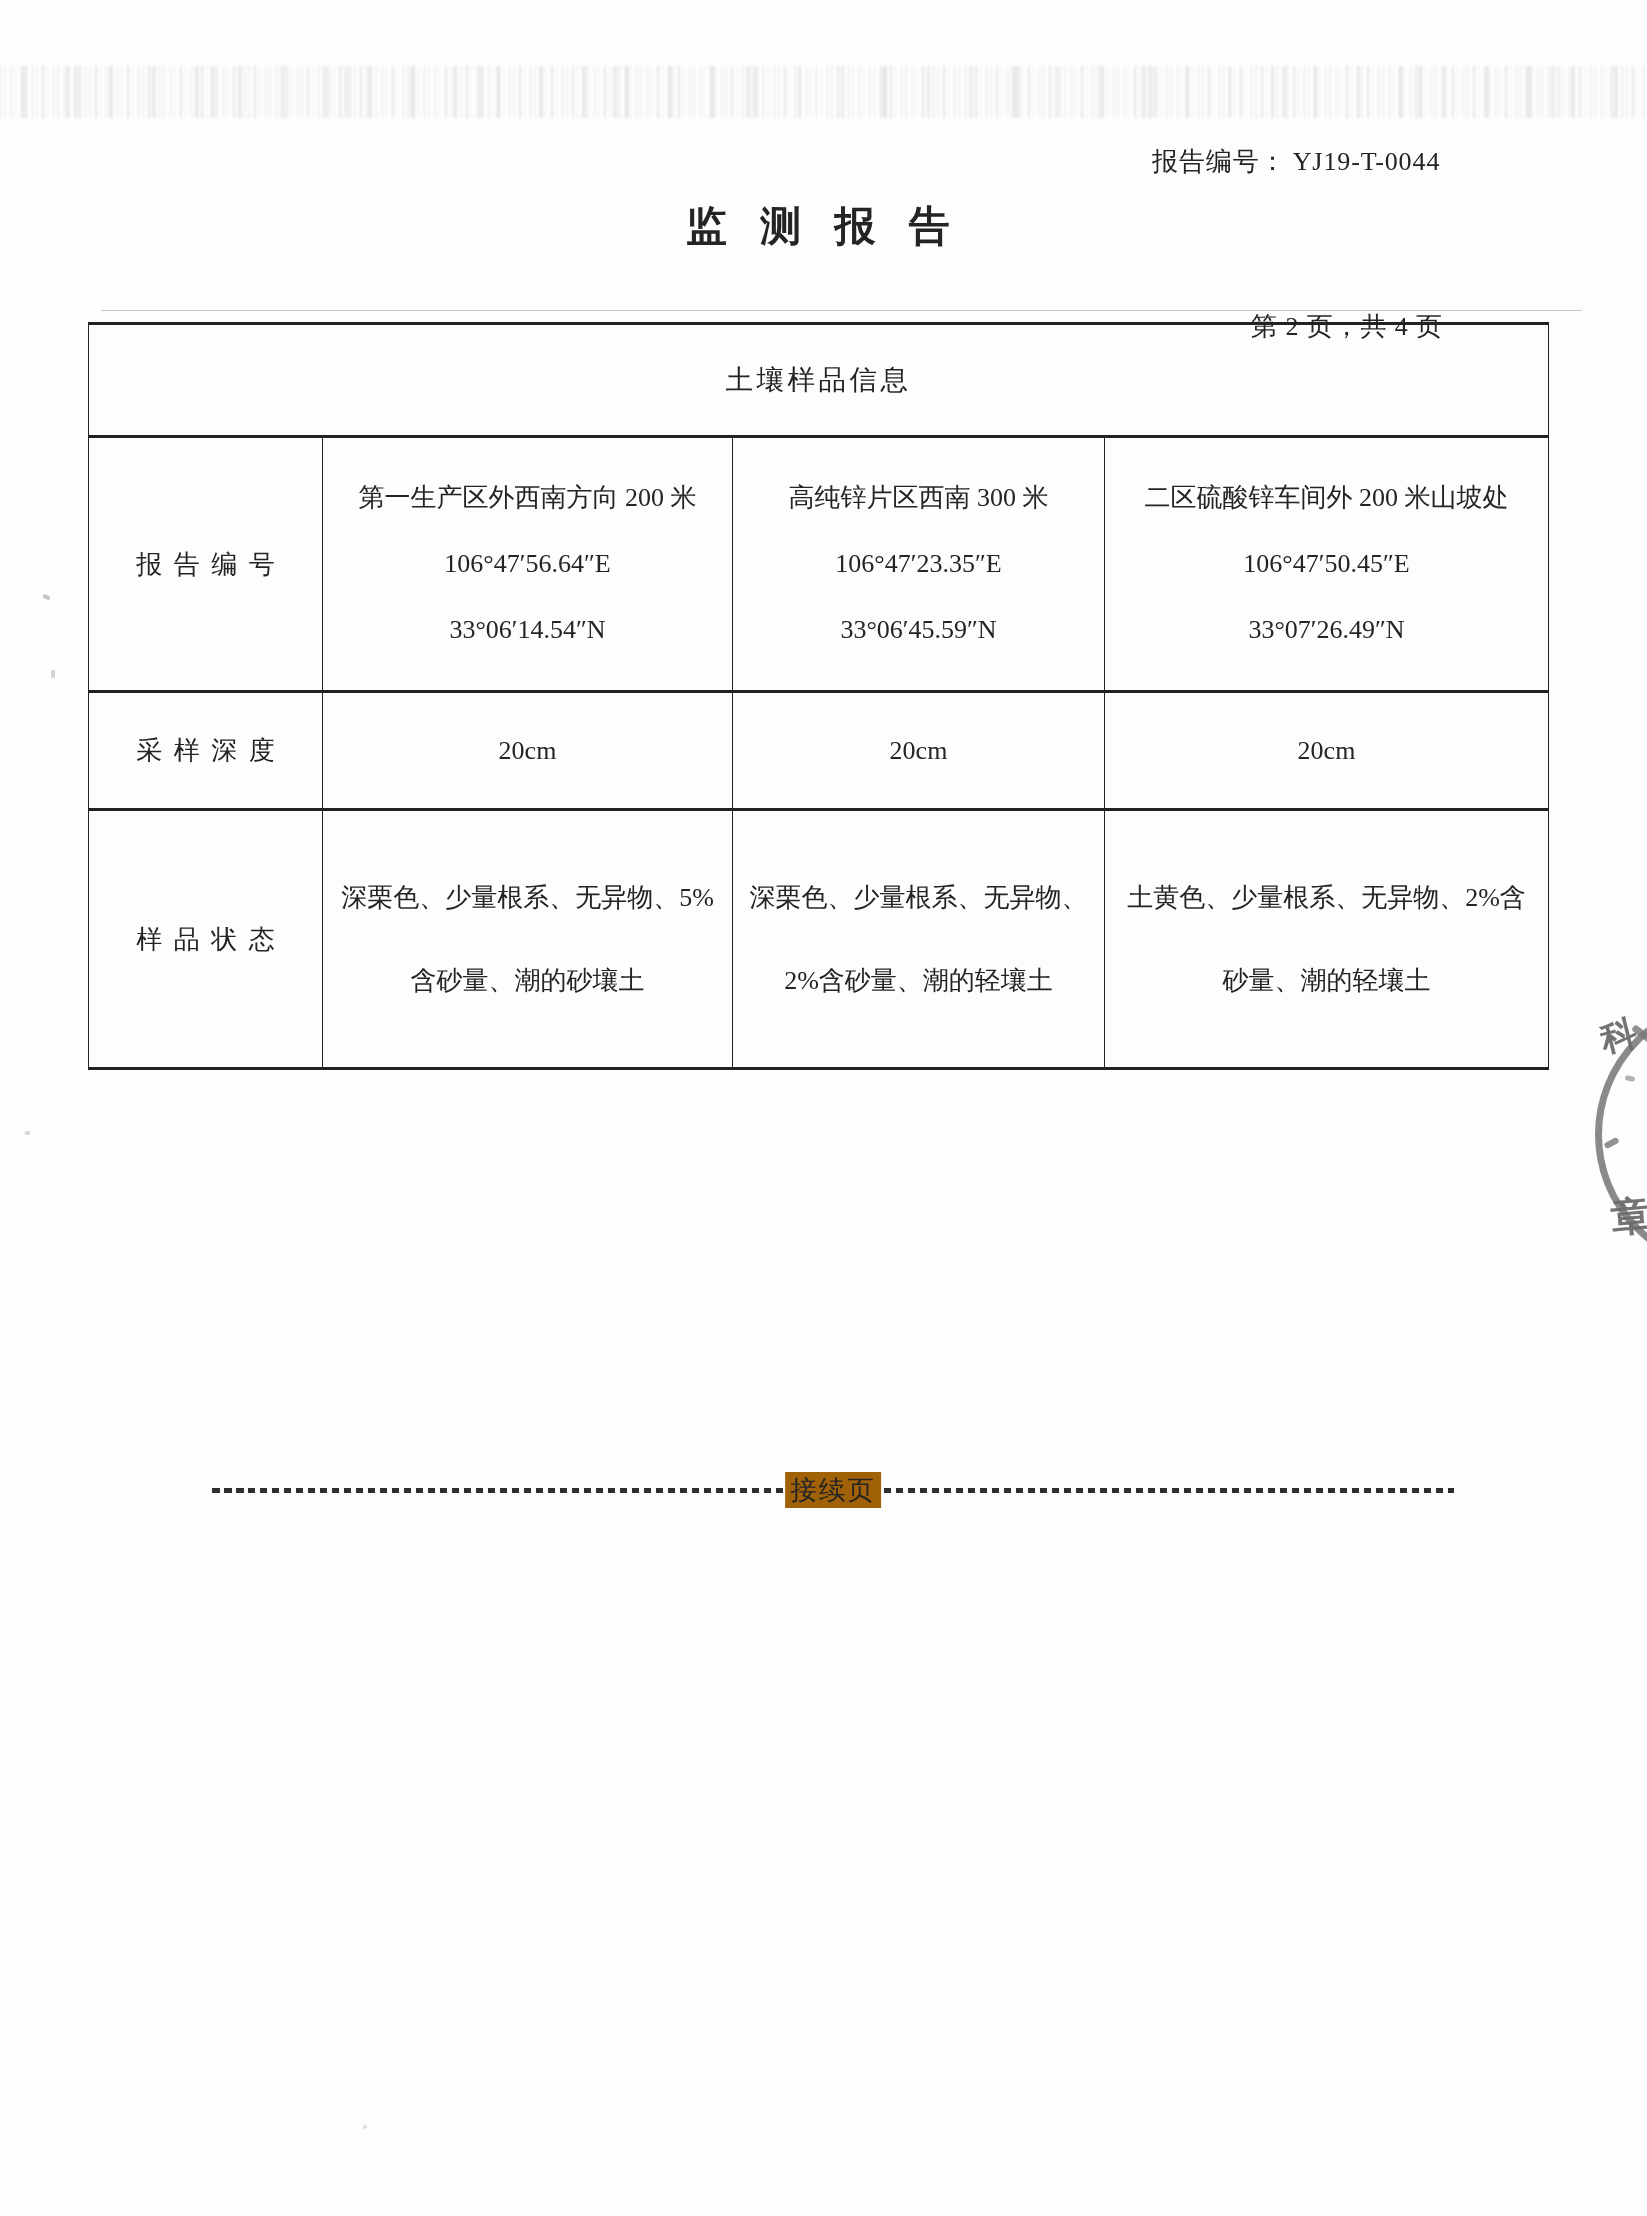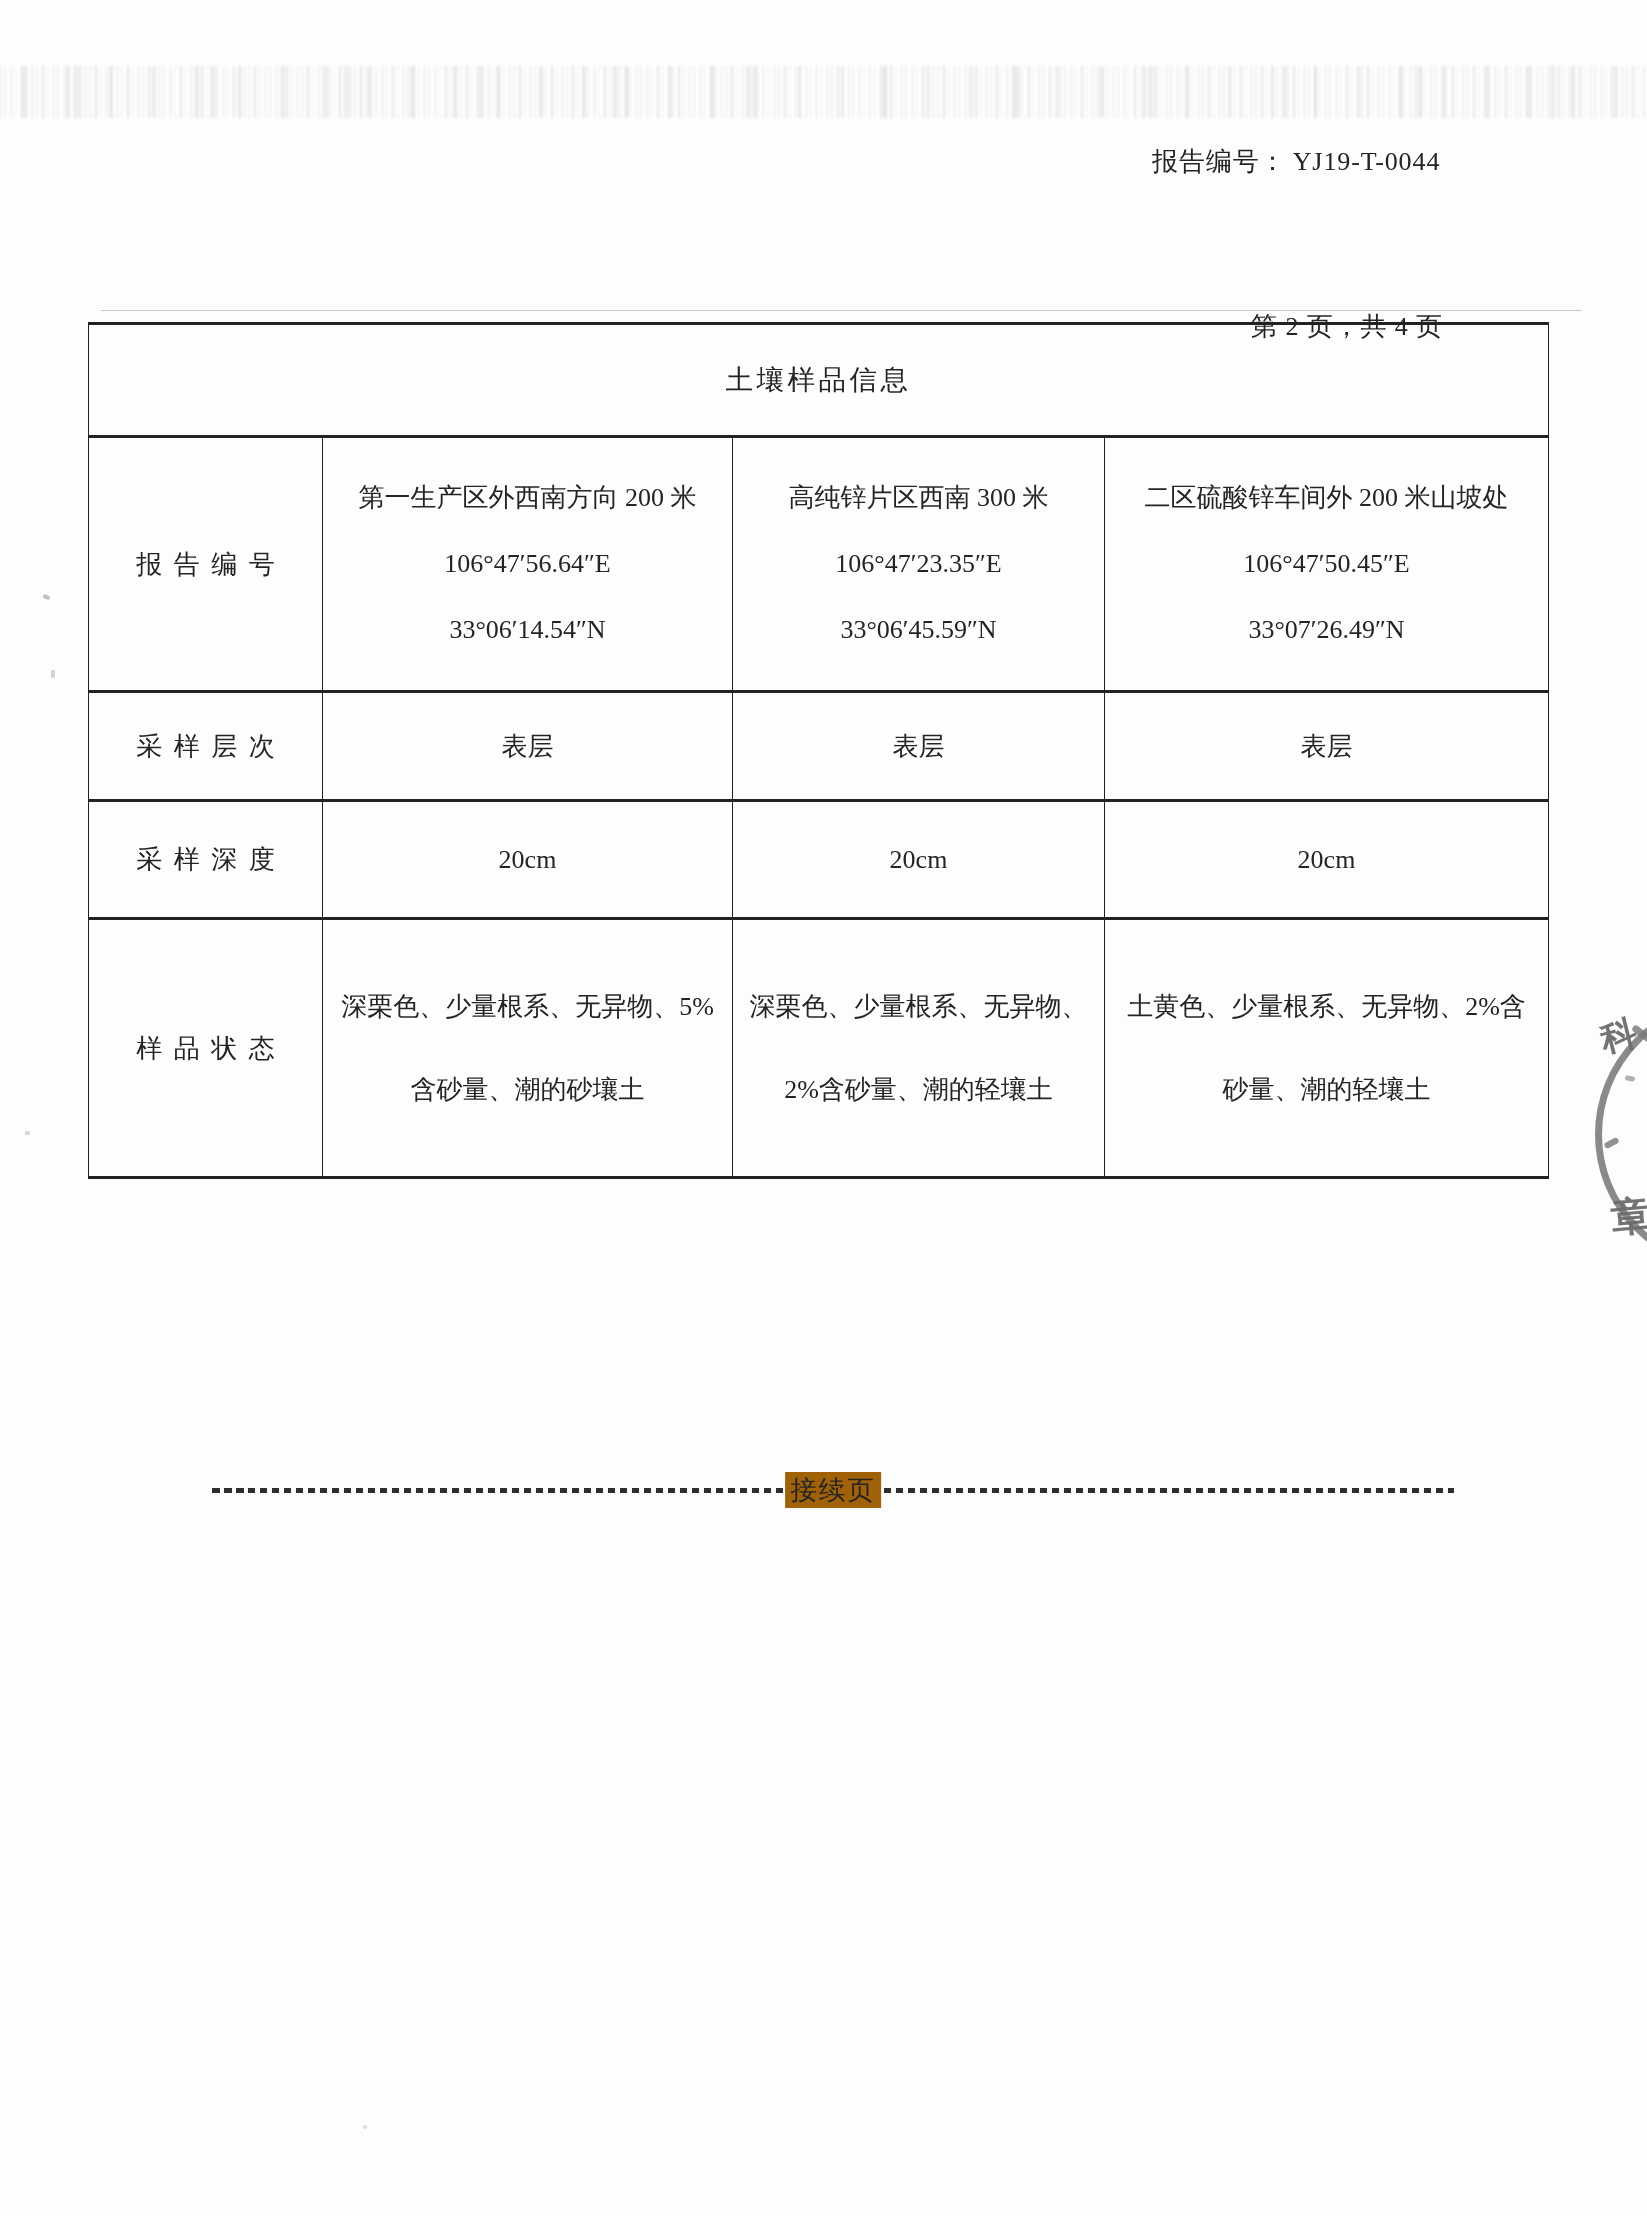--- a/index.html
+++ b/index.html
@@ -116,20 +116,21 @@
 <body>
 
 <div class="page">
 
   <div class="noise-top"></div>
 
   <div class="report-no">
     <span class="lab">报告编号：</span><span class="val">YJ19-T-0044</span>
   </div>
 
+  <h1 class="doc-title">监 测 报 告</h1>
 
   <div class="page-info">第 2 页，共 4 页</div>
 
   <div class="ghost-line"></div>
 
   <table class="soil">
     <colgroup>
         <col class="c0">
         <col class="c1">
         <col class="c2">
@@ -159,26 +160,20 @@
         <td>
           <div class="pt">
             <div>二区硫酸锌车间外 200 米山坡处</div>
             <div>106°47′50.45″E</div>
             <div>33°07′26.49″N</div>
           </div>
         </td>
       </tr>
 
 
-      <tr class="r-layer">
-        <td class="lbl">采样层次</td>
-        <td>表层</td>
-        <td>表层</td>
-        <td>表层</td>
-      </tr>
 
       <tr class="r-depth">
         <td class="lbl">采样深度</td>
         <td>20cm</td>
         <td>20cm</td>
         <td>20cm</td>
       </tr>
 
       <tr class="r-state">
         <td class="lbl">样品状态</td>

